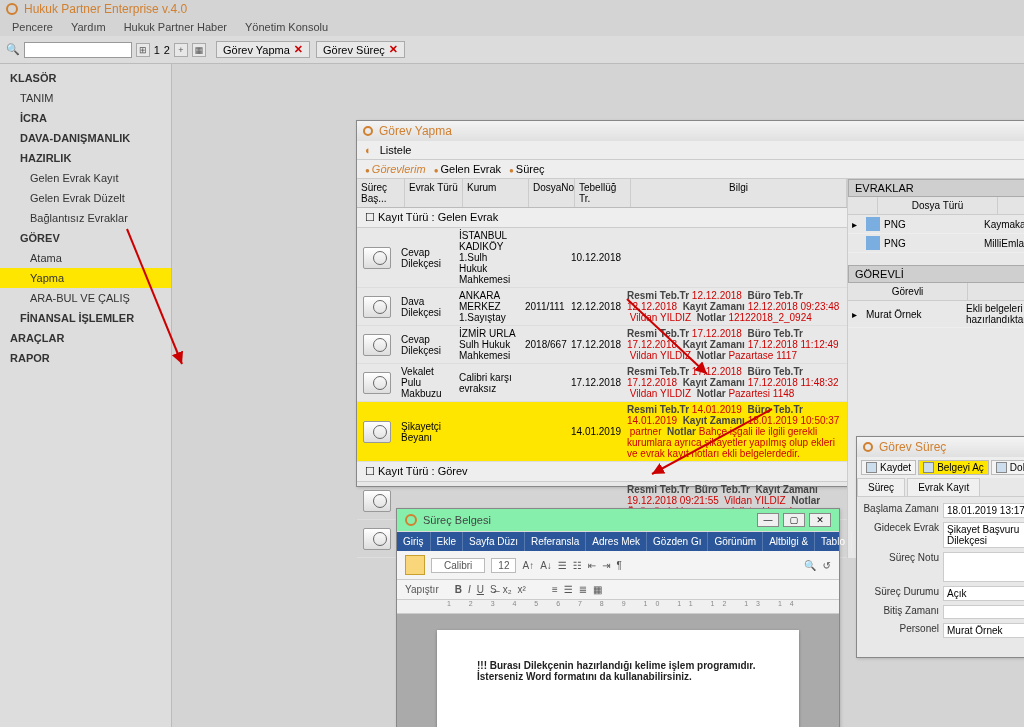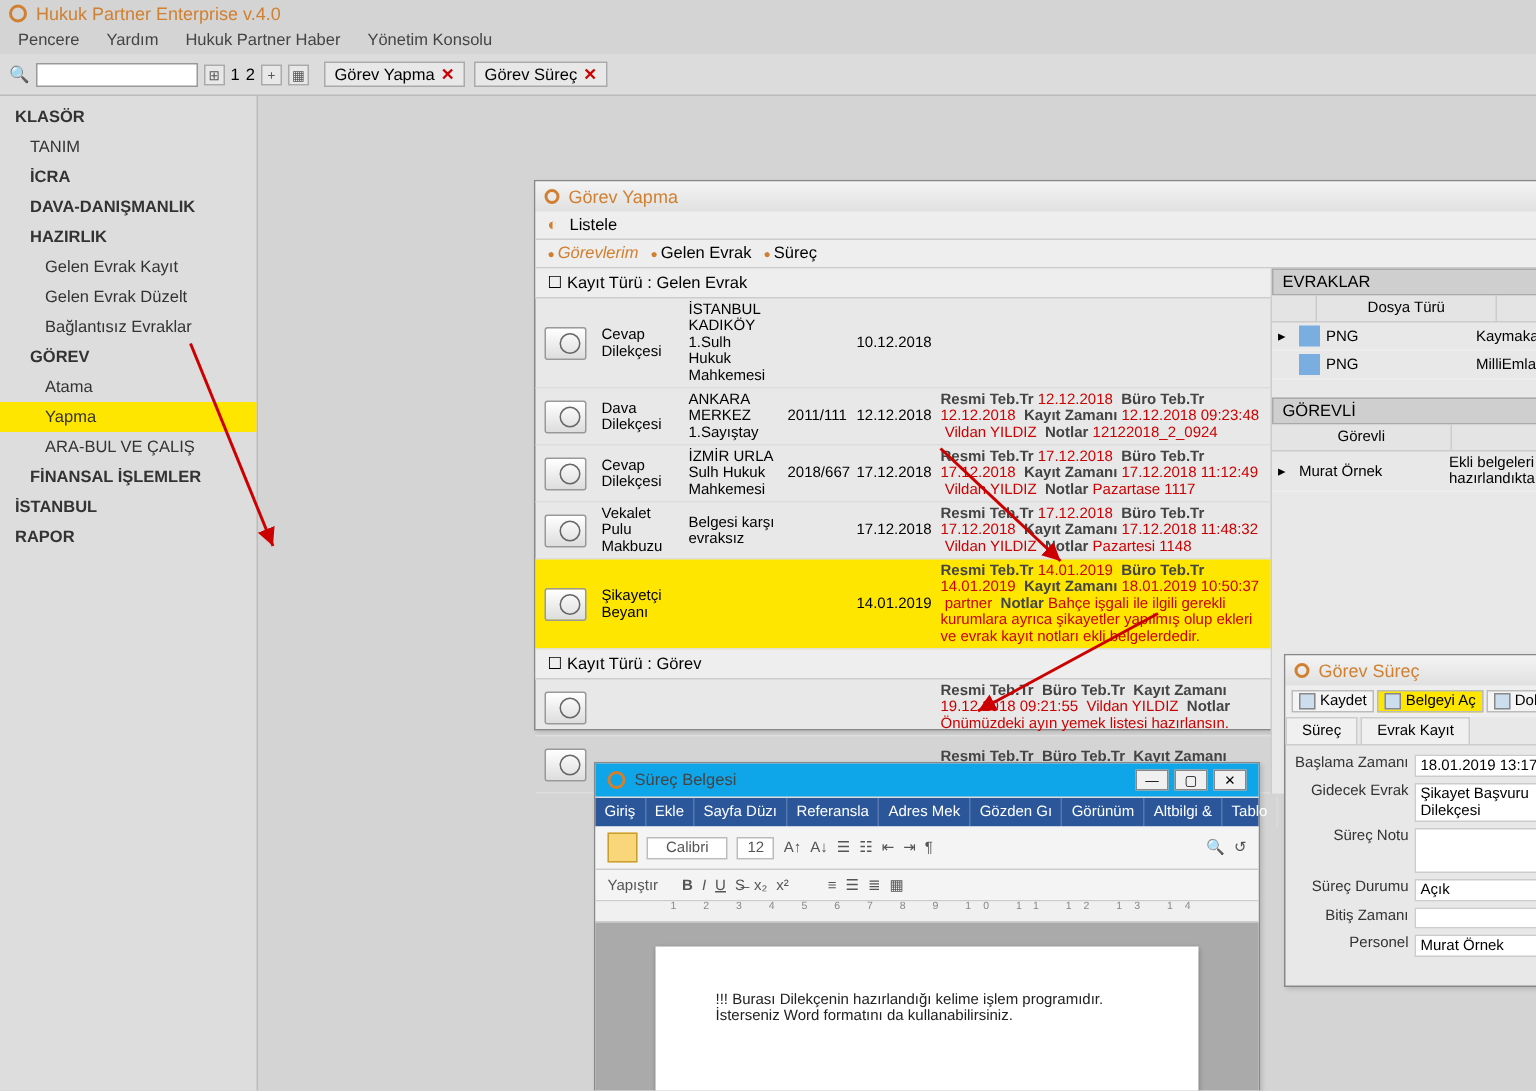--- a/index.html
+++ b/index.html
@@ -50,32 +50,32 @@
 .rp-row { display: flex; font-size: 10px; padding: 2px 4px; border-bottom: 1px solid #eee; align-items: center; }
 .fileicon { width: 14px; height: 14px; background: #7baee0; display: inline-block; margin-right: 4px; }
 .gorevli { margin-top: 12px; }
 
 #win-task { left: 184px; top: 56px; width: 840px; height: 367px; z-index: 1; }
 #win-word { left: 224px; top: 444px; width: 444px; height: 278px; z-index: 2; background: #fff; }
 #win-surec { left: 684px; top: 372px; width: 340px; height: 222px; z-index: 3; }
 
 .arrow { position: absolute; z-index: 5; pointer-events: none; }
 
-#win-word .wtitle { display: flex; align-items: center; padding: 4px 8px; background: #0ea5e9; border-bottom: 1px solid #ddd; }
+#win-word .wtitle { display: flex; align-items: center; padding: 4px 8px; background: #86efac; border-bottom: 1px solid #ddd; }
 #win-word .wtitle .wlogo { width: 12px; height: 12px; border: 2px solid #d08030; border-radius: 50%; margin-right: 6px; }
 #win-word .ribbon { display: flex; background: #2b579a; color: #fff; font-size: 10px; }
 #win-word .ribbon > div { padding: 4px 6px; border-right: 1px solid rgba(255,255,255,0.2); cursor: pointer; white-space: nowrap; }
 #win-word .toolbar2 { display: flex; align-items: center; gap: 6px; padding: 4px 8px; background: #f4f4f4; border-bottom: 1px solid #ccc; font-size: 10px; color: #555; }
 #win-word .groups { display: flex; background: #f4f4f4; border-bottom: 1px solid #ccc; font-size: 9px; color: #777; }
 #win-word .groups > div { flex: 1; text-align: center; padding: 2px; border-right: 1px solid #ddd; }
 #win-word .ruler { height: 14px; background: #f0f0f0; border-bottom: 1px solid #ccc; font-size: 7px; color: #888; padding-left: 50px; letter-spacing: 8px; }
 #win-word .docarea { background: #aaa; height: 168px; padding: 16px 40px 0; overflow: hidden; }
 #win-word .page { background: #fff; height: 200px; padding: 30px 40px; font-size: 10px; color: #222; box-shadow: 0 1px 3px rgba(0,0,0,0.3); }
 #win-word .page p { margin-bottom: 10px; }
-#win-word .page .bold { font-weight: normal; }
+#win-word .page .bold { font-weight: bold; }
 
 #win-surec .toolbar { display: flex; gap: 2px; padding: 3px 4px; background: #eee; font-size: 10px; align-items: center; }
 #win-surec .toolbar .tb { border: 1px solid #bbb; background: #f4f4f4; padding: 1px 4px; display: flex; align-items: center; gap: 3px; }
 #win-surec .toolbar .tb.hl { background: #ffe600; }
 #win-surec .stabs { display: flex; font-size: 10px; border-bottom: 1px solid #ccc; }
 #win-surec .stabs > div { padding: 3px 10px; border: 1px solid #ccc; border-bottom: none; background: #f0f0f0; margin-right: 2px; }
 #win-surec .sbody { display: flex; }
 #win-surec .form { width: 210px; padding: 6px; font-size: 10px; }
 #win-surec .form .row { display: flex; margin-bottom: 4px; }
 #win-surec .form .lbl { width: 80px; text-align: right; padding-right: 4px; color: #333; }
@@ -125,21 +125,21 @@
     <div class="item header sub1" style="font-weight:bold">DAVA-DANIŞMANLIK</div>
     <div class="item sub1" style="font-weight:bold">HAZIRLIK</div>
     <div class="item sub2">Gelen Evrak Kayıt</div>
     <div class="item sub2">Gelen Evrak Düzelt</div>
     <div class="item sub2">Bağlantısız Evraklar</div>
     <div class="item sub1" style="font-weight:bold">GÖREV</div>
     <div class="item sub2">Atama</div>
     <div class="item sub2 hl">Yapma</div>
     <div class="item sub2">ARA-BUL VE ÇALIŞ</div>
     <div class="item header sub1" style="font-weight:bold">FİNANSAL İŞLEMLER</div>
-    <div class="item header">İSTANBUL</div>
+    <div class="item header">ARAÇLAR</div>
     <div class="item header">RAPOR</div>
   </div>
 
   <div class="workarea">
 
     <div id="win-task" class="win">
       <div class="win-title">
         <span class="logo"></span>
         <span>Görev Yapma</span>
 
@@ -148,20 +148,28 @@
         <span style="color:#d08030">◐</span>
         <span>Listele</span>
       </div>
       <div class="subbar">
         <span><span class="dot">●</span><span class="active">Görevlerim</span></span>
         <span><span class="dot">●</span><span>Gelen Evrak</span></span>
         <span><span class="dot">●</span><span>Süreç</span></span>
       </div>
       <div class="task-body">
         <div class="tgrid">
+          <div class="tgrid-head">
+            <div style="width:48px">Süreç Baş...</div>
+            <div style="width:58px">Evrak Türü</div>
+            <div style="width:66px">Kurum</div>
+            <div style="width:46px">DosyaNo</div>
+            <div style="width:56px">Tebellüğ Tr.</div>
+            <div style="flex:1;text-align:center">Bilgi</div>
+          </div>
           <div class="grouprow">☐ <span>Kayıt Türü : Gelen Evrak</span></div>
           <div id="rows1">
               <div class="trow">
                 <div class="iconcell">
                   <span class="clockicon"></span>
                 </div>
   <div style="width:58px">Cevap Dilekçesi</div>
   <div style="width:66px">İSTANBUL KADIKÖY 1.Sulh Hukuk Mahkemesi</div>
   <div style="width:46px"></div>
   <div style="width:56px">10.12.2018</div>
@@ -184,21 +192,21 @@
   <div style="width:66px">İZMİR URLA Sulh Hukuk Mahkemesi</div>
   <div style="width:46px">2018/667</div>
   <div style="width:56px">17.12.2018</div>
   <div class="bilgi" style="flex:1"><b>Resmi Teb.Tr</b> <span class="red">17.12.2018</span> &nbsp;<b>Büro Teb.Tr</b> <span class="red">17.12.2018</span> &nbsp;<b>Kayıt Zamanı</b> <span class="red">17.12.2018 11:12:49</span> &nbsp;<span class="red">Vildan YILDIZ</span> &nbsp;<b>Notlar</b> <span class="red">Pazartase 1117</span></div>
               </div>
               <div class="trow">
                 <div class="iconcell">
                   <span class="clockicon"></span>
                 </div>
   <div style="width:58px">Vekalet Pulu Makbuzu</div>
-  <div style="width:66px">Belgesi karşı evraksız</div>
+  <div style="width:66px">Calibri karşı evraksız</div>
   <div style="width:46px"></div>
   <div style="width:56px">17.12.2018</div>
   <div class="bilgi" style="flex:1"><b>Resmi Teb.Tr</b> <span class="red">17.12.2018</span> &nbsp;<b>Büro Teb.Tr</b> <span class="red">17.12.2018</span> &nbsp;<b>Kayıt Zamanı</b> <span class="red">17.12.2018 11:48:32</span> &nbsp;<span class="red">Vildan YILDIZ</span> &nbsp;<b>Notlar</b> <span class="red">Pazartesi 1148</span></div>
               </div>
               <div class="trow hl">
                 <div class="iconcell">
                   <span class="clockicon"></span>
                 </div>
   <div style="width:58px">Şikayetçi Beyanı</div>
   <div style="width:66px"></div>

